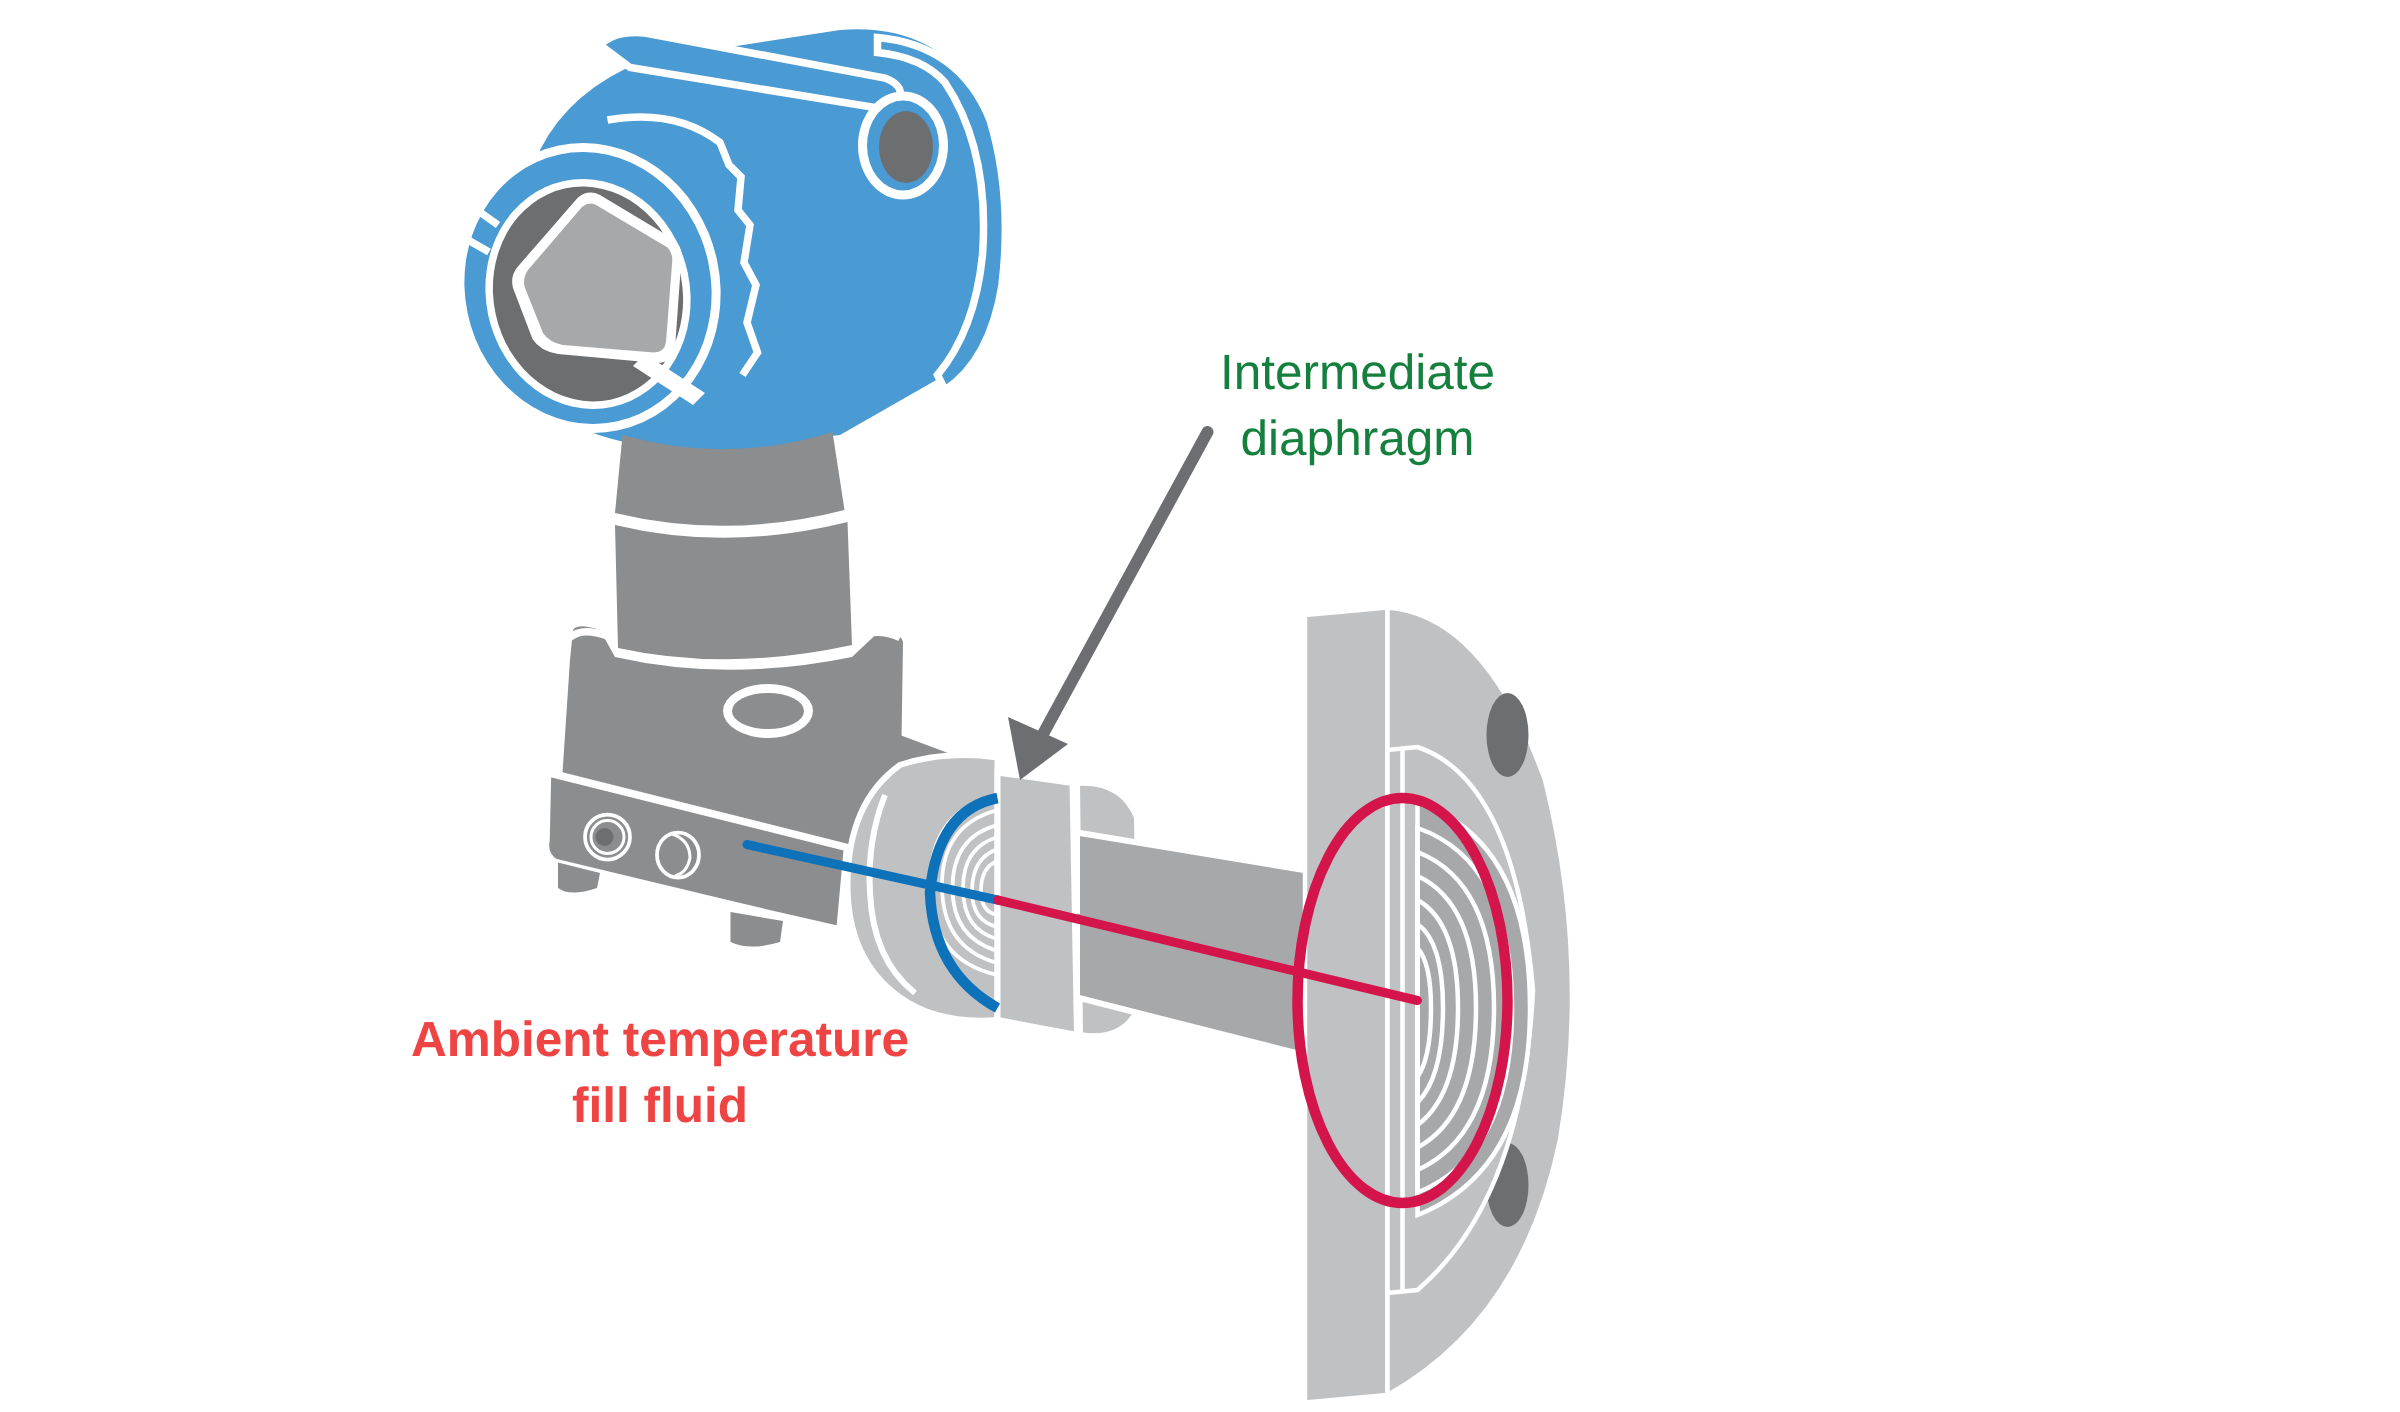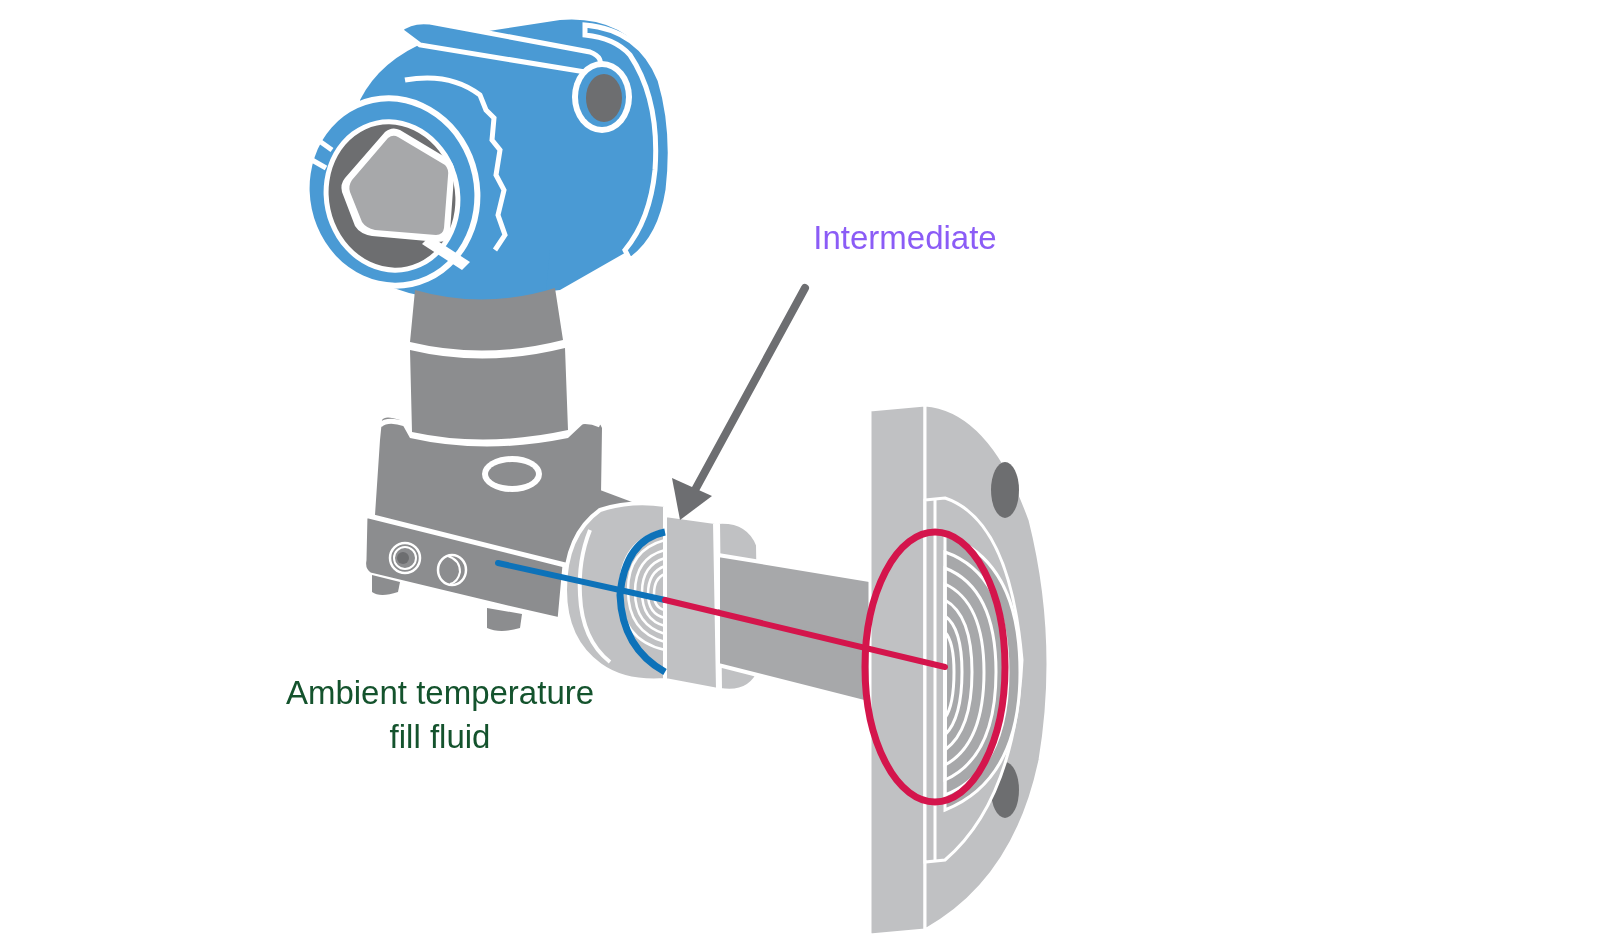--- a/index.html
+++ b/index.html
@@ -1,21 +1,21 @@
 <!DOCTYPE html>
 <html><head>
 <meta charset="utf-8">
 <style>
   html, body { margin: 0; padding: 0; background: #ffffff; }
   body { width: 1600px; height: 941px; position: relative; overflow: hidden; font-family: "Liberation Sans", sans-serif; }
   #diagram { position: absolute; left: 0; top: 0; width: 1600px; height: 941px; }
   .label { position: absolute; font-size: 33px; line-height: 44px; text-align: center; white-space: nowrap; }
   .label span { display: block; }
-  #lbl-intermediate { left: 790px; top: 216px; width: 230px; color: #8b5cf6; }
-  #lbl-ambient { left: 260px; top: 671px; width: 360px; color: #14532d; }
+  #lbl-intermediate { left: 790px; top: 226px; width: 230px; color: #15803d; }
+  #lbl-ambient { left: 260px; top: 671px; width: 360px; color: #ef4444; font-weight: bold; }
   #lbl-high { left: 1010px; top: 791px; width: 300px; color: #c8174b; }
 </style>
 </head>
 <body>
 
 <svg id="diagram" viewBox="0 0 1600 941" xmlns="http://www.w3.org/2000/svg">
 
   <g>
 
     <path d="M360 100 Q380 60 430 40 L560 20 Q620 15 650 60 Q672 110 668 170 Q662 220 630 250 L560 290 L470 300 Q400 300 360 270 Z" fill="#4a9ad4"></path>
@@ -137,20 +137,21 @@
   </g>
 
   <g>
     <line x1="665" y1="600" x2="945" y2="667" stroke="#d4154c" stroke-width="6" stroke-linecap="round"></line>
     <ellipse cx="935" cy="667" rx="70" ry="135" fill="none" stroke="#d4154c" stroke-width="7"></ellipse>
   </g>
 </svg>
 
 <div id="lbl-intermediate" class="label">
   <span>Intermediate</span>
+  <span>diaphragm</span>
 </div>
 
 <div id="lbl-ambient" class="label">
   <span>Ambient temperature</span>
   <span>fill fluid</span>
 </div>
 
 <div id="lbl-high" class="label">
 </div>
 

